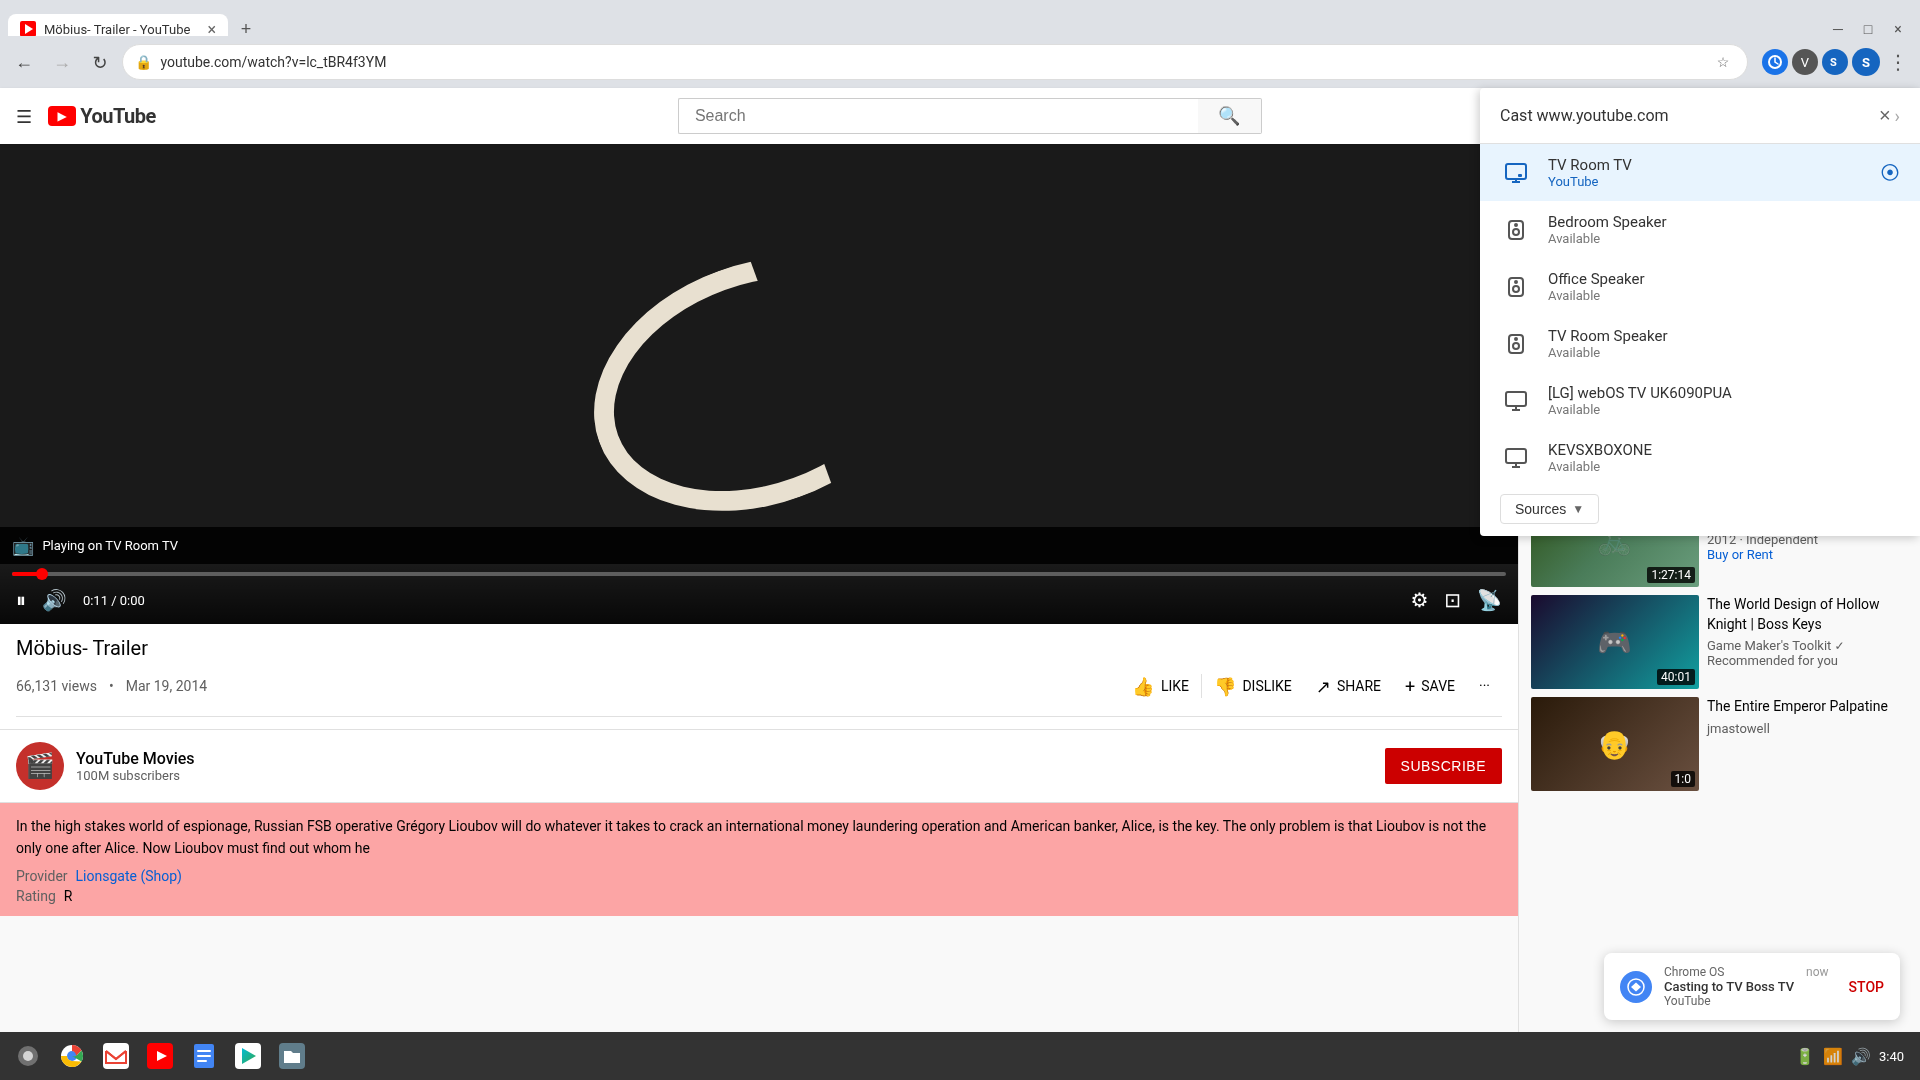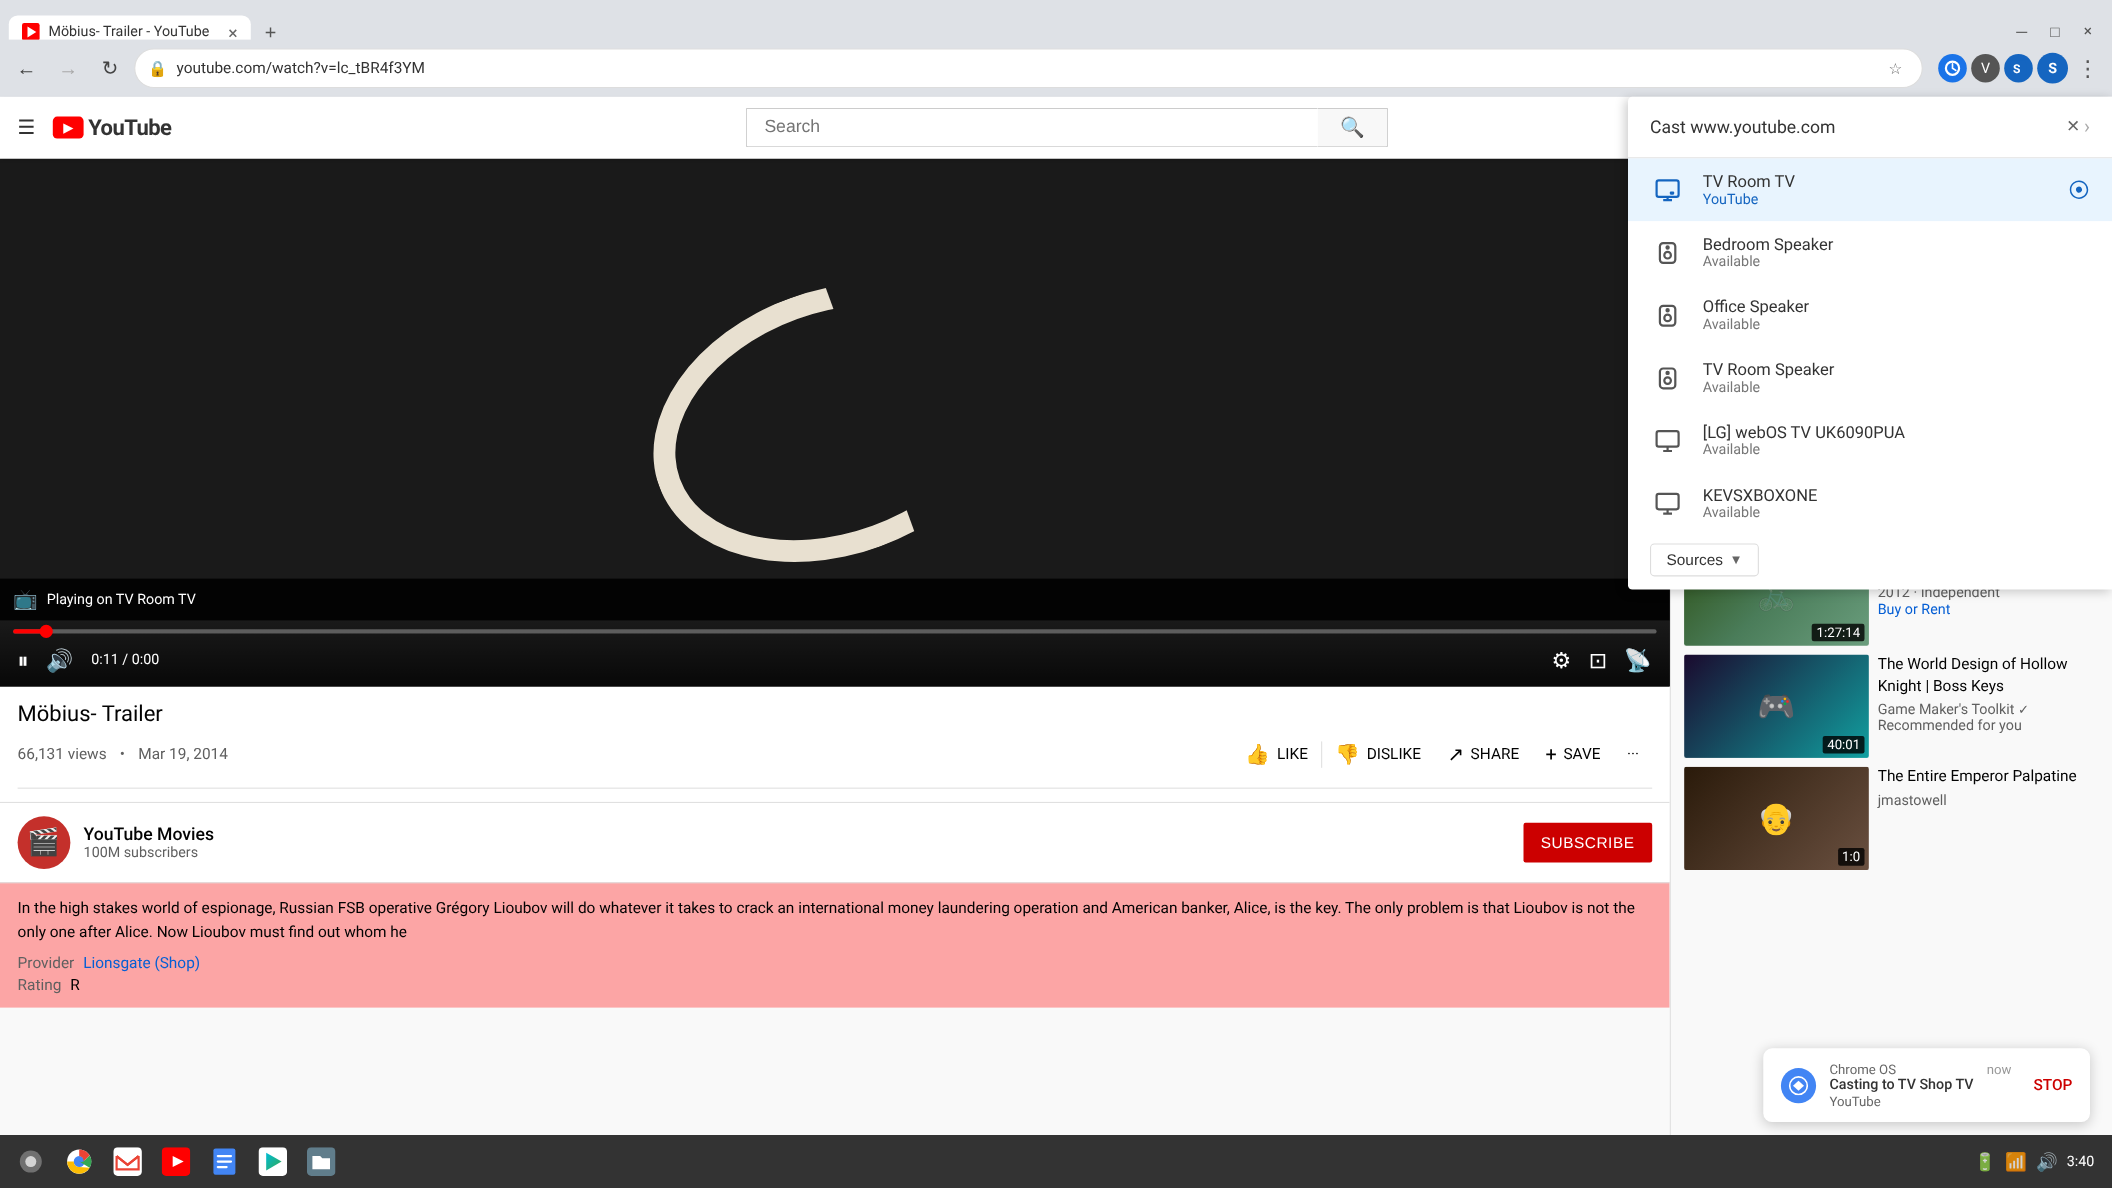--- a/index.html
+++ b/index.html
@@ -535,21 +535,21 @@
 
 <div class="notification-toast">
   <div class="toast-icon">
     <svg viewBox="0 0 18 18" fill="white">
         <circle cx="9" cy="9" r="8" fill="none" stroke="white" stroke-width="1.5"></circle>
         <path d="M9 4.5 L14 9 L9 13.5 L4 9 Z" fill="white"></path>
       </svg>
   </div>
   <div class="toast-content">
     <div style="font-size:12px;color:#666;">Chrome OS</div>
-    <div class="toast-title">Casting to TV Shop TV</div>
+    <div class="toast-title">Casting to TV Boss TV</div>
     <div class="toast-subtitle">YouTube</div>
   </div>
   <div class="toast-time" style="margin-right:8px;align-self:flex-start;">now</div>
   <div class="toast-stop">STOP</div>
 </div>
 
 <div class="taskbar">
   <div class="taskbar-icon">
     <svg width="22" height="22" viewBox="0 0 22 22">
         <circle cx="11" cy="11" r="10" fill="white" opacity="0.3"></circle>

